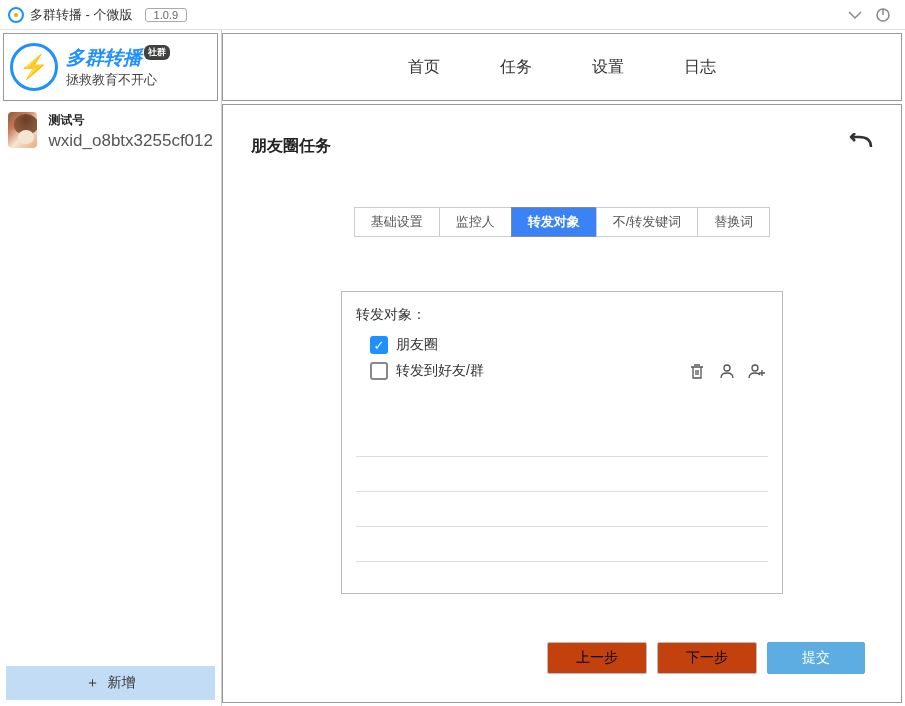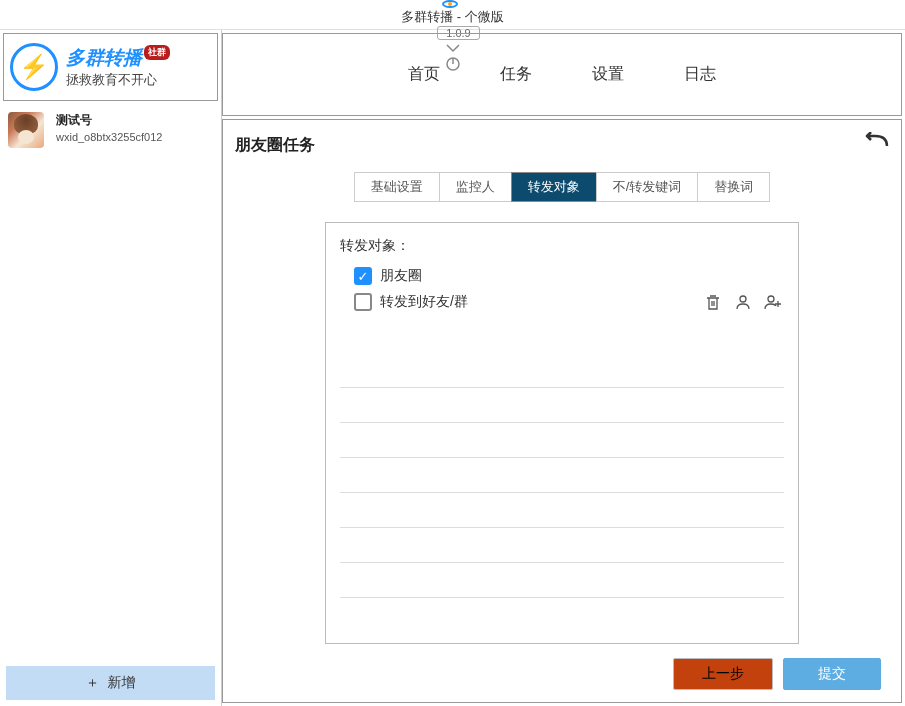--- a/index.html
+++ b/index.html
@@ -13,21 +13,20 @@
       overflow: hidden;
     }
     
     .titlebar {
       height: 30px;
       background: #fff;
       border-bottom: 1px solid #e0e0e0;
       display: flex;
       align-items: center;
       padding: 0 8px;
-      flex-direction: column;
     }
     .titlebar-icon {
       width: 16px; height: 16px;
       border: 2px solid #1e90ff;
       border-radius: 50%;
       display: flex;
       align-items: center;
       justify-content: center;
       margin-right: 6px;
     }
@@ -94,21 +93,21 @@
     .logo-text-box { flex: 1; }
     .logo-title {
       font-size: 19px;
       font-weight: bold;
       color: #1e90ff;
       font-style: italic;
       display: flex;
       align-items: flex-start;
     }
     .logo-badge {
-      background: #b91c1c;
+      background: #404040;
       color: #fff;
       font-size: 9px;
       padding: 1px 4px;
       border-radius: 6px;
       margin-left: 2px;
       font-style: normal;
     }
     .logo-sub { font-size: 13px; color: #444; }
     
     .account-item {
@@ -134,21 +133,21 @@
     .avatar::after {
       content: '';
       position: absolute;
       bottom: 4px; left: 10px;
       width: 16px; height: 14px;
       background: #f5e6d3;
       border-radius: 50%;
     }
     .account-info { font-size: 12px; }
     .account-name { font-weight: bold; color: #222; margin-bottom: 2px; }
-    .account-id { color: #555; font-size: 11px; }
+    .account-id { color: #555; font-size: 17px; }
     
     .left-spacer { flex: 1; }
     
     .add-btn {
       margin: 6px;
       height: 34px;
       background: #c3dcf5;
       display: flex;
       align-items: center;
       justify-content: center;
@@ -158,43 +157,44 @@
       color: #333;
     }
     
     .right-panel {
       flex: 1;
       display: flex;
       flex-direction: column;
     }
     
     .top-nav {
-      height: 83px;
+      height: 68px;
       border: 1px solid #999;
       margin: 3px 3px 3px 0;
       display: flex;
       align-items: center;
       justify-content: center;
       gap: 60px;
     }
     .nav-item {
       font-size: 16px;
       color: #333;
       cursor: pointer;
       font-weight: 500;
     }
     
     .content-panel {
       flex: 1;
       border: 1px solid #999;
       margin: 0 3px 3px 0;
-      padding: 12px;
+      padding: 28px;
       position: relative;
       display: flex;
       flex-direction: column;
+      gap: 34px;
     }
     
     .panel-header {
       display: flex;
       align-items: center;
       justify-content: space-between;
       margin-bottom: 14px;
     }
     .panel-title { font-size: 16px; font-weight: bold; color: #222; }
     .back-icon { font-size: 22px; color: #333; cursor: pointer; }
@@ -209,23 +209,24 @@
       border: 1px solid #ccc;
       padding: 5px 16px;
       font-size: 13px;
       color: #555;
       cursor: pointer;
       background: #fff;
       margin-left: -1px;
     }
     .tab:first-child { margin-left: 0; }
     .tab.active {
-      background: #0c4a6e;
+      background: #3b82f6;
       color: #fff;
       border-color: #8a8a8a;
+      font-weight: bold;
     }
     
     .section-divider {
       text-align: center;
       color: #1e90ff;
       font-size: 14px;
       font-weight: bold;
       margin-bottom: 20px;
     }
     
@@ -422,17 +423,18 @@
                 <path d="M2 16 Q2 11 8 11 Q12 11 13 13" stroke="#555" stroke-width="1.3" fill="none"></path>
                 <path d="M15 8 L15 14 M12 11 L18 11" stroke="#555" stroke-width="1.3"></path>
               </svg>
           </div>
         </div>
         <div class="lines-bg"></div>
       </div>
 
       <div class="footer-btns">
         <button class="btn">上一步</button>
+        <button class="btn">下一步</button>
         <button class="btn primary">提交</button>
       </div>
     </div>
   </div>
 </div>
 
 </body></html>

